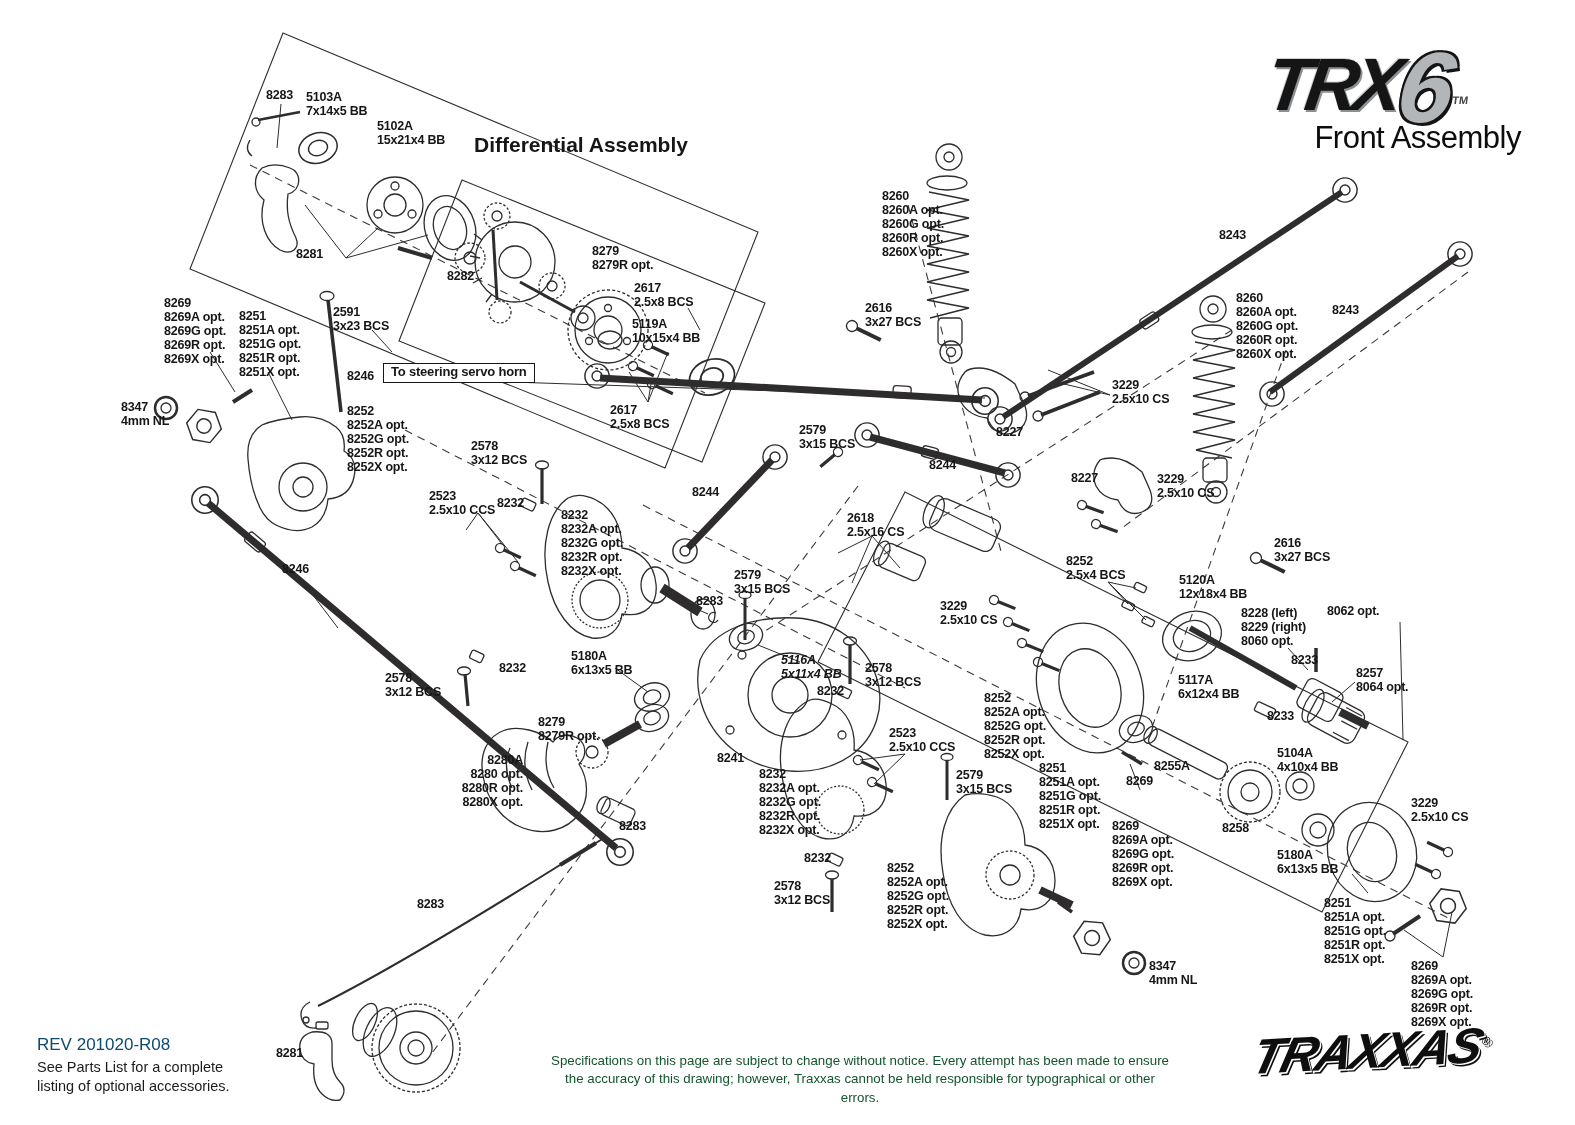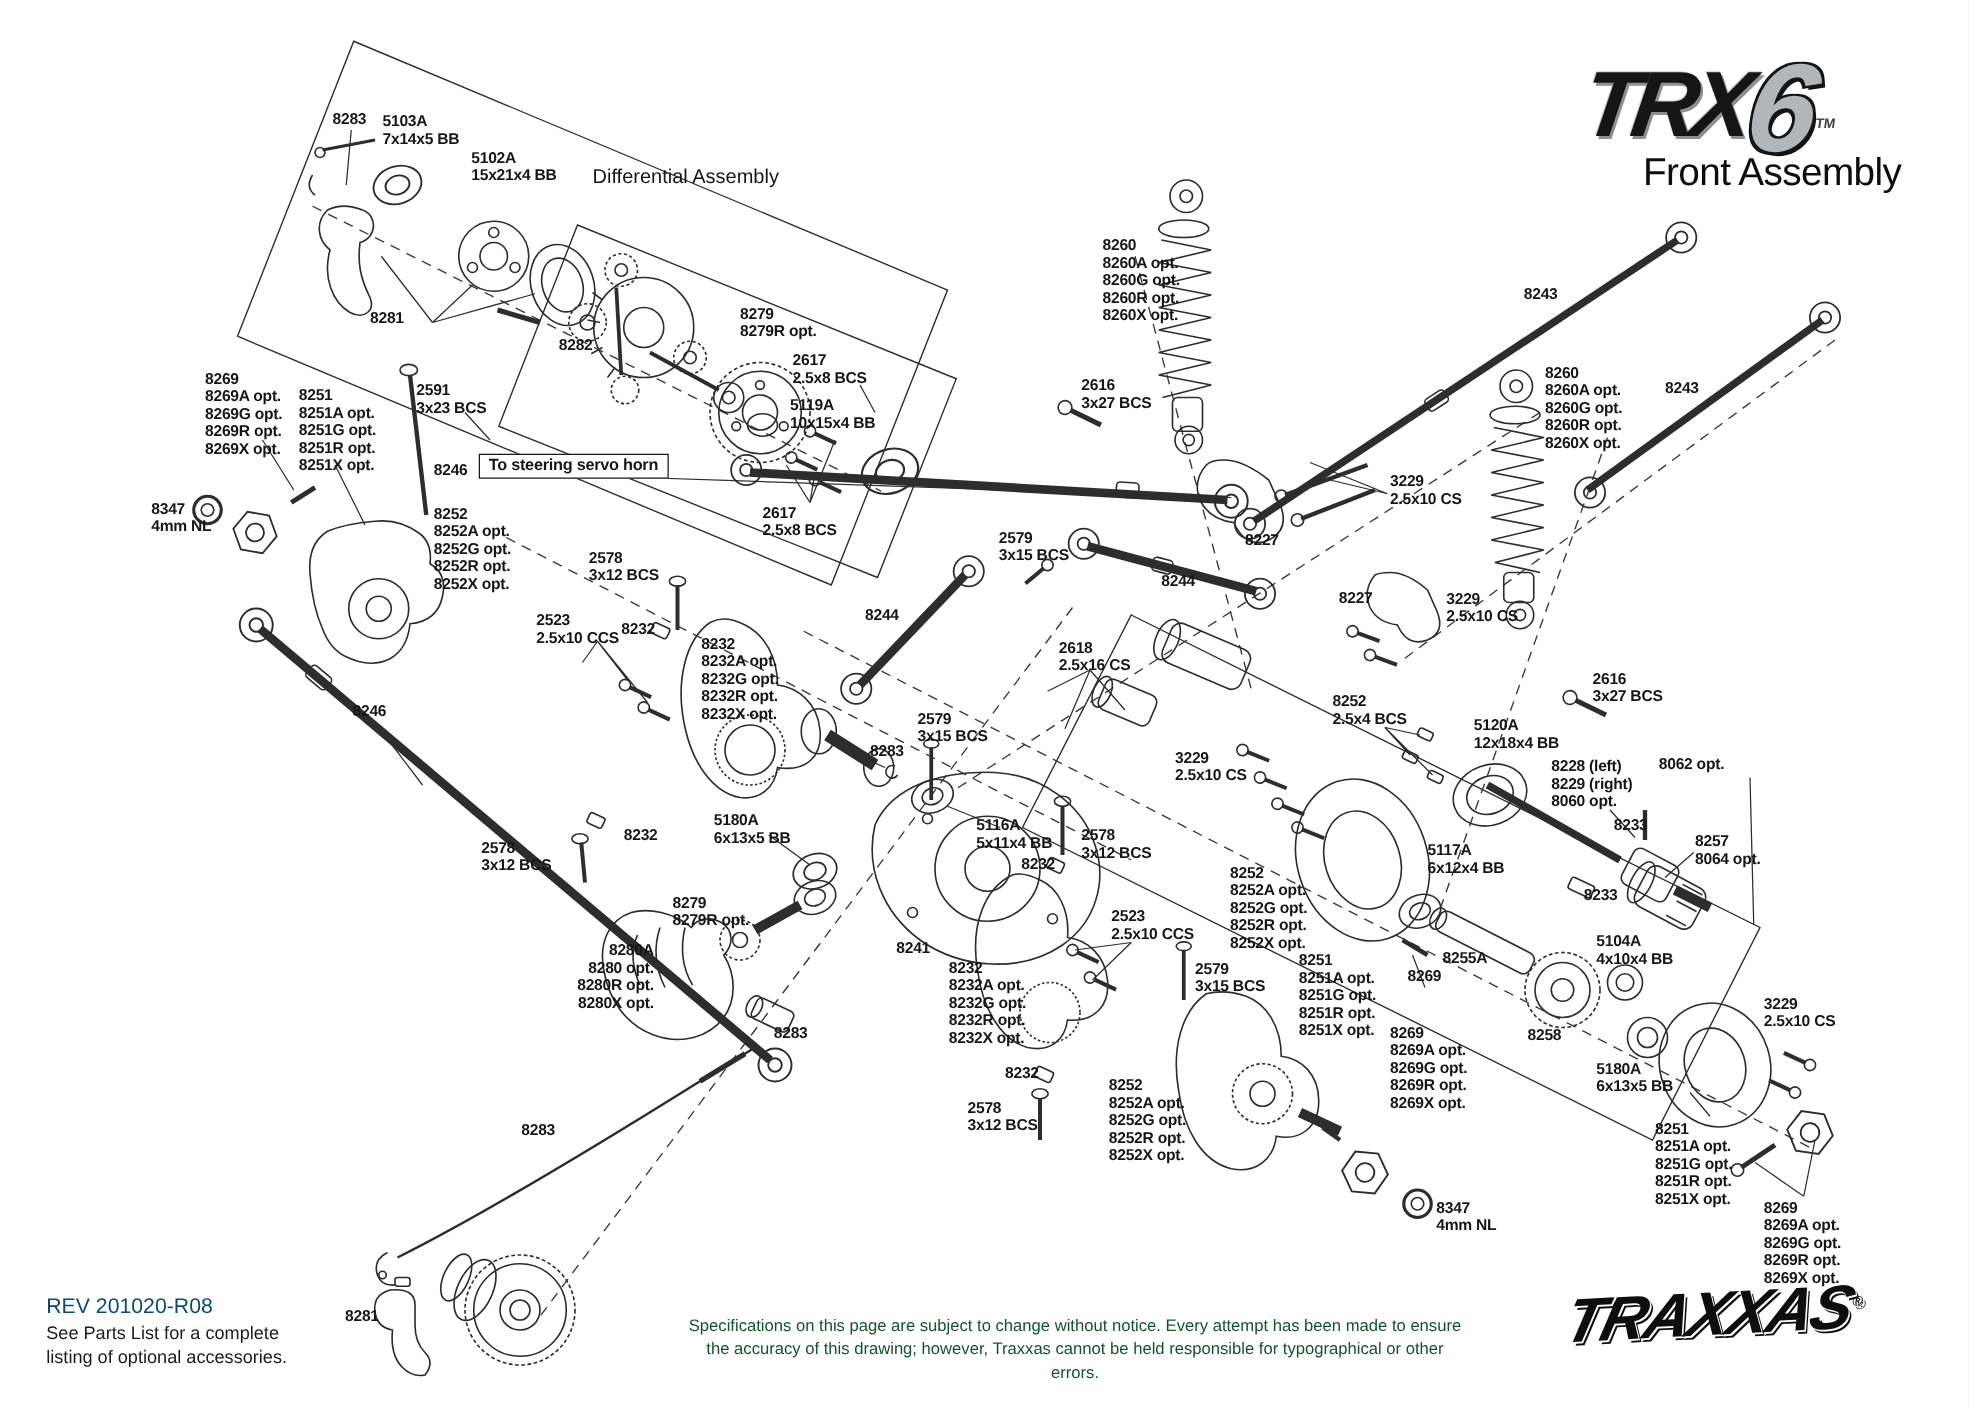--- a/index.html
+++ b/index.html
@@ -6,21 +6,21 @@
   .page{position:relative;width:1575px;height:1125px;background:#ffffff;overflow:hidden;
         font-family:"Liberation Sans",sans-serif;color:#1d1c1c;}
   svg.art{position:absolute;left:0;top:0;z-index:1;}
   .ink{stroke:#2e2c2d;fill:none;stroke-width:1.3;}
   .dash{stroke:#3a3a3a;fill:none;stroke-width:1.1;stroke-dasharray:8 6;}
   .lead{stroke:#2e2c2d;fill:none;stroke-width:1;}
   .box{stroke:#2e2c2d;fill:none;stroke-width:1.1;}
   #labels-layer{position:absolute;left:0;top:0;width:100%;height:100%;z-index:2;}
   .part-label{position:absolute;font-size:12.5px;line-height:1.12;letter-spacing:-0.2px;
               white-space:nowrap;color:#161616;font-weight:bold;font-stretch:condensed;}
-  .part-label.title{font-size:16px;font-weight:normal;letter-spacing:0;}
+  .part-label.title{font-size:21px;font-weight:bold;letter-spacing:0;}
   .part-label.boxed{border:1.6px solid #161616;padding:1px 7px 2px 7px;background:#fff;font-size:13px;}
   .part-label.right{transform:translateX(-100%);text-align:right;}
   
   .trx{position:absolute;left:1215px;top:30px;width:310px;height:90px;z-index:3;text-align:center;
        transform:skewX(-8deg);font-style:italic;font-weight:bold;}
   .trx-word{font-size:74px;letter-spacing:-6px;color:#151515;
             text-shadow:2px 2px 0 #8d9093, -1px -1px 0 #cfd2d4;}
   .trx-six{font-size:100px;color:#b3b6b9;vertical-align:-12px;margin-left:2px;
            text-shadow:3px 3px 0 #141414,-2px -2px 0 #141414,2px -2px 0 #141414,-2px 2px 0 #141414;}
   .trx-tm{font-size:11px;font-style:normal;color:#444;vertical-align:super;}
@@ -604,29 +604,29 @@
       <div class="part-label" style="left: 1291px; top: 653px;">
         <div>8233</div>
       </div>
       <div class="part-label" style="left: 1356px; top: 666px;">
         <div>8257</div>
         <div>8064 opt.</div>
       </div>
       <div class="part-label" style="left: 1267px; top: 709px;">
         <div>8233</div>
       </div>
-      <div class="part-label" style="left: 1142px; top: 673px;">
+      <div class="part-label" style="left: 1142px; top: 673px; padding-left: 36px;">
         <div>5117A</div>
         <div>6x12x4 BB</div>
       </div>
       <div class="part-label" style="left: 571px; top: 649px;">
         <div>5180A</div>
         <div>6x13x5 BB</div>
       </div>
-      <div class="part-label" style="left: 781px; top: 653px;">
+      <div class="part-label" style="left: 781px; top: 653px; font-style: italic;">
         <div>5116A</div>
         <div>5x11x4 BB</div>
       </div>
       <div class="part-label" style="left: 865px; top: 661px;">
         <div>2578</div>
         <div>3x12 BCS</div>
       </div>
       <div class="part-label" style="left: 817px; top: 684px;">
         <div>8232</div>
       </div>

